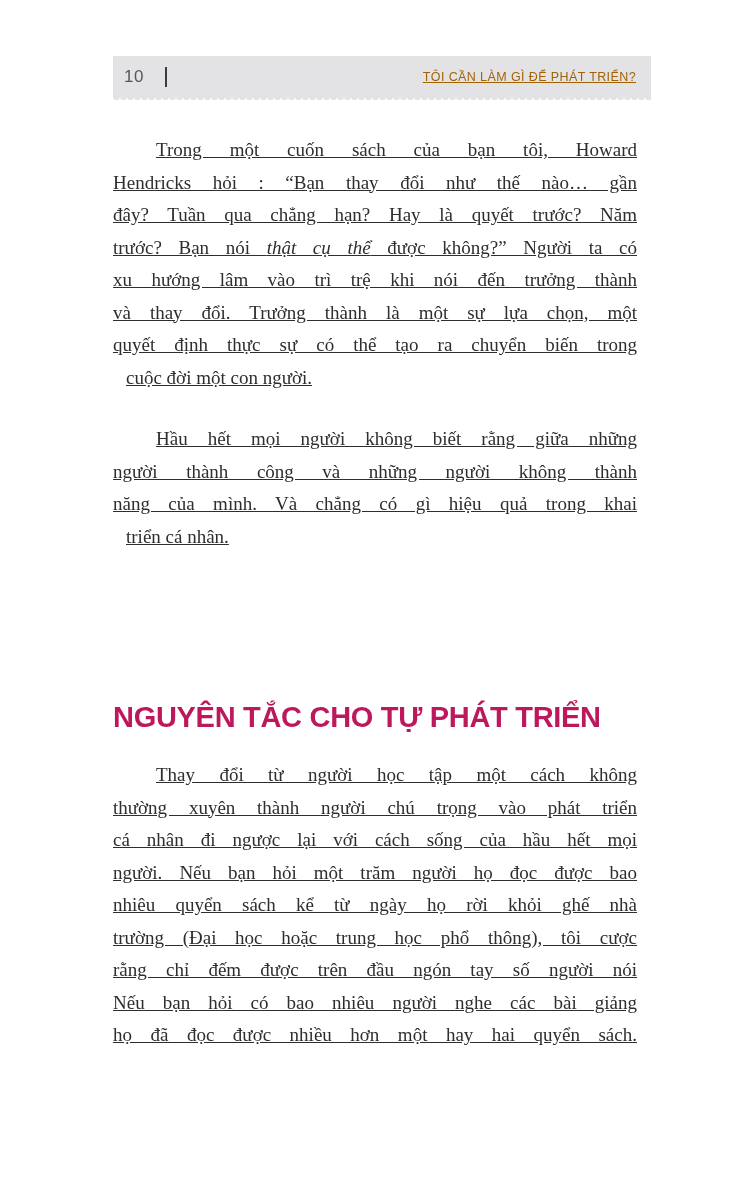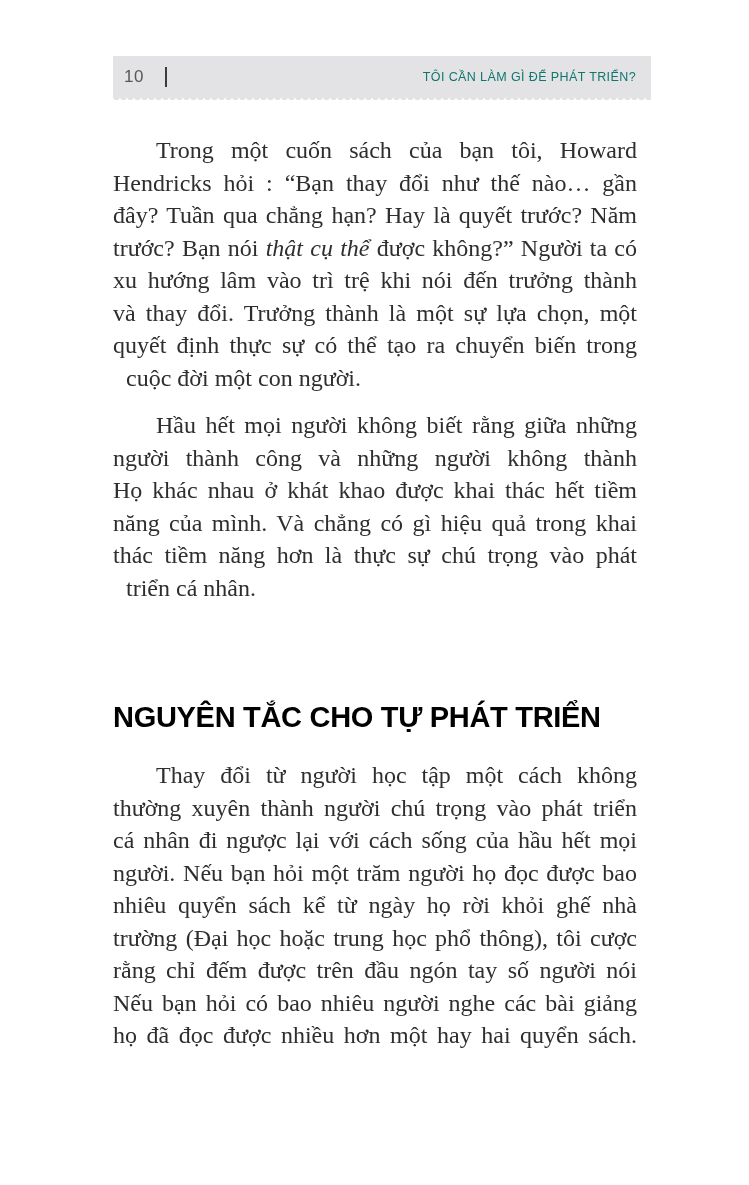--- a/index.html
+++ b/index.html
@@ -32,52 +32,53 @@
   }
   .pageno-group { display:flex; align-items:center;gap:11px; }
   .page-number {
     font-size:17px; color:#57575a; letter-spacing:0.5px;
   }
   .header-vbar {
     display:inline-block; width:2px; height:20px;
     background:#3c3c3e; margin-left:10px;
   }
   .running-title {
-    font-size:12.5px; color:#0f766e; letter-spacing:0.4px;
+    font-size:12.5px; color:#a16207; letter-spacing:0.4px;
     font-weight:400;
+    text-decoration:underline;
   }
 
   
   .body-col {
     position:absolute; left:113px; width:524px;
     color:#2f2d2e;
   }
   .para {
     position:absolute; left:0; width:524px;
-    font-size:24px; line-height:32.5px;
+    font-size:19px; line-height:32.5px;text-decoration:underline;
   }
   .para .line {
     text-align:justify;
     text-align-last:justify;
     white-space:normal;
   }
   .para .line.first { text-indent:43px; }
   .para .line.last  { text-align:left; text-align-last:left;margin-left:13px; }
   .p1 { top:134px; }
-  .p2 { top:409px; }
+  .p2 { top:423px; }
   .p3 { top:759px; }
   em { font-style:italic; }
 
   .section-heading {
     position:absolute; left:0; top:699px;
     margin:0; width:524px;
     font-family:"Liberation Sans","DejaVu Sans",sans-serif;
     font-size:29px; font-weight:700; line-height:36px;
     letter-spacing:-0.3px;
-    color:#000000;
+    color:#be185d;
   }
 </style>
 </head>
 <body>
 
 <div class="page">
 
   <div class="header-band">
     <div class="pageno-group">
       <span class="page-number">10</span>
@@ -95,23 +96,21 @@
       <div class="line"><span>trước? Bạn nói </span><em>thật cụ thể</em><span> được không?” Người ta có</span></div>
       <div class="line">xu hướng lâm vào trì trệ khi nói đến trưởng thành</div>
       <div class="line">và thay đổi. Trưởng thành là một sự lựa chọn, một</div>
       <div class="line">quyết định thực sự có thể tạo ra chuyển biến trong</div>
       <div class="line last">cuộc đời một con người.</div>
     </div>
 
     <div class="para p2">
       <div class="line first">Hầu hết mọi người không biết rằng giữa những</div>
       <div class="line">người thành công và những người không thành</div>
-      <div class="line">Họ khác nhau ở khát khao được khai thác hết tiềm</div>
       <div class="line">năng của mình. Và chẳng có gì hiệu quả trong khai</div>
-      <div class="line">thác tiềm năng hơn là thực sự chú trọng vào phát</div>
       <div class="line last">triển cá nhân.</div>
     </div>
 
     <h2 class="section-heading">NGUYÊN TẮC CHO TỰ PHÁT TRIỂN</h2>
 
     <div class="para p3">
       <div class="line first">Thay đổi từ người học tập một cách không</div>
       <div class="line">thường xuyên thành người chú trọng vào phát triển</div>
       <div class="line">cá nhân đi ngược lại với cách sống của hầu hết mọi</div>
       <div class="line">người. Nếu bạn hỏi một trăm người họ đọc được bao</div>

